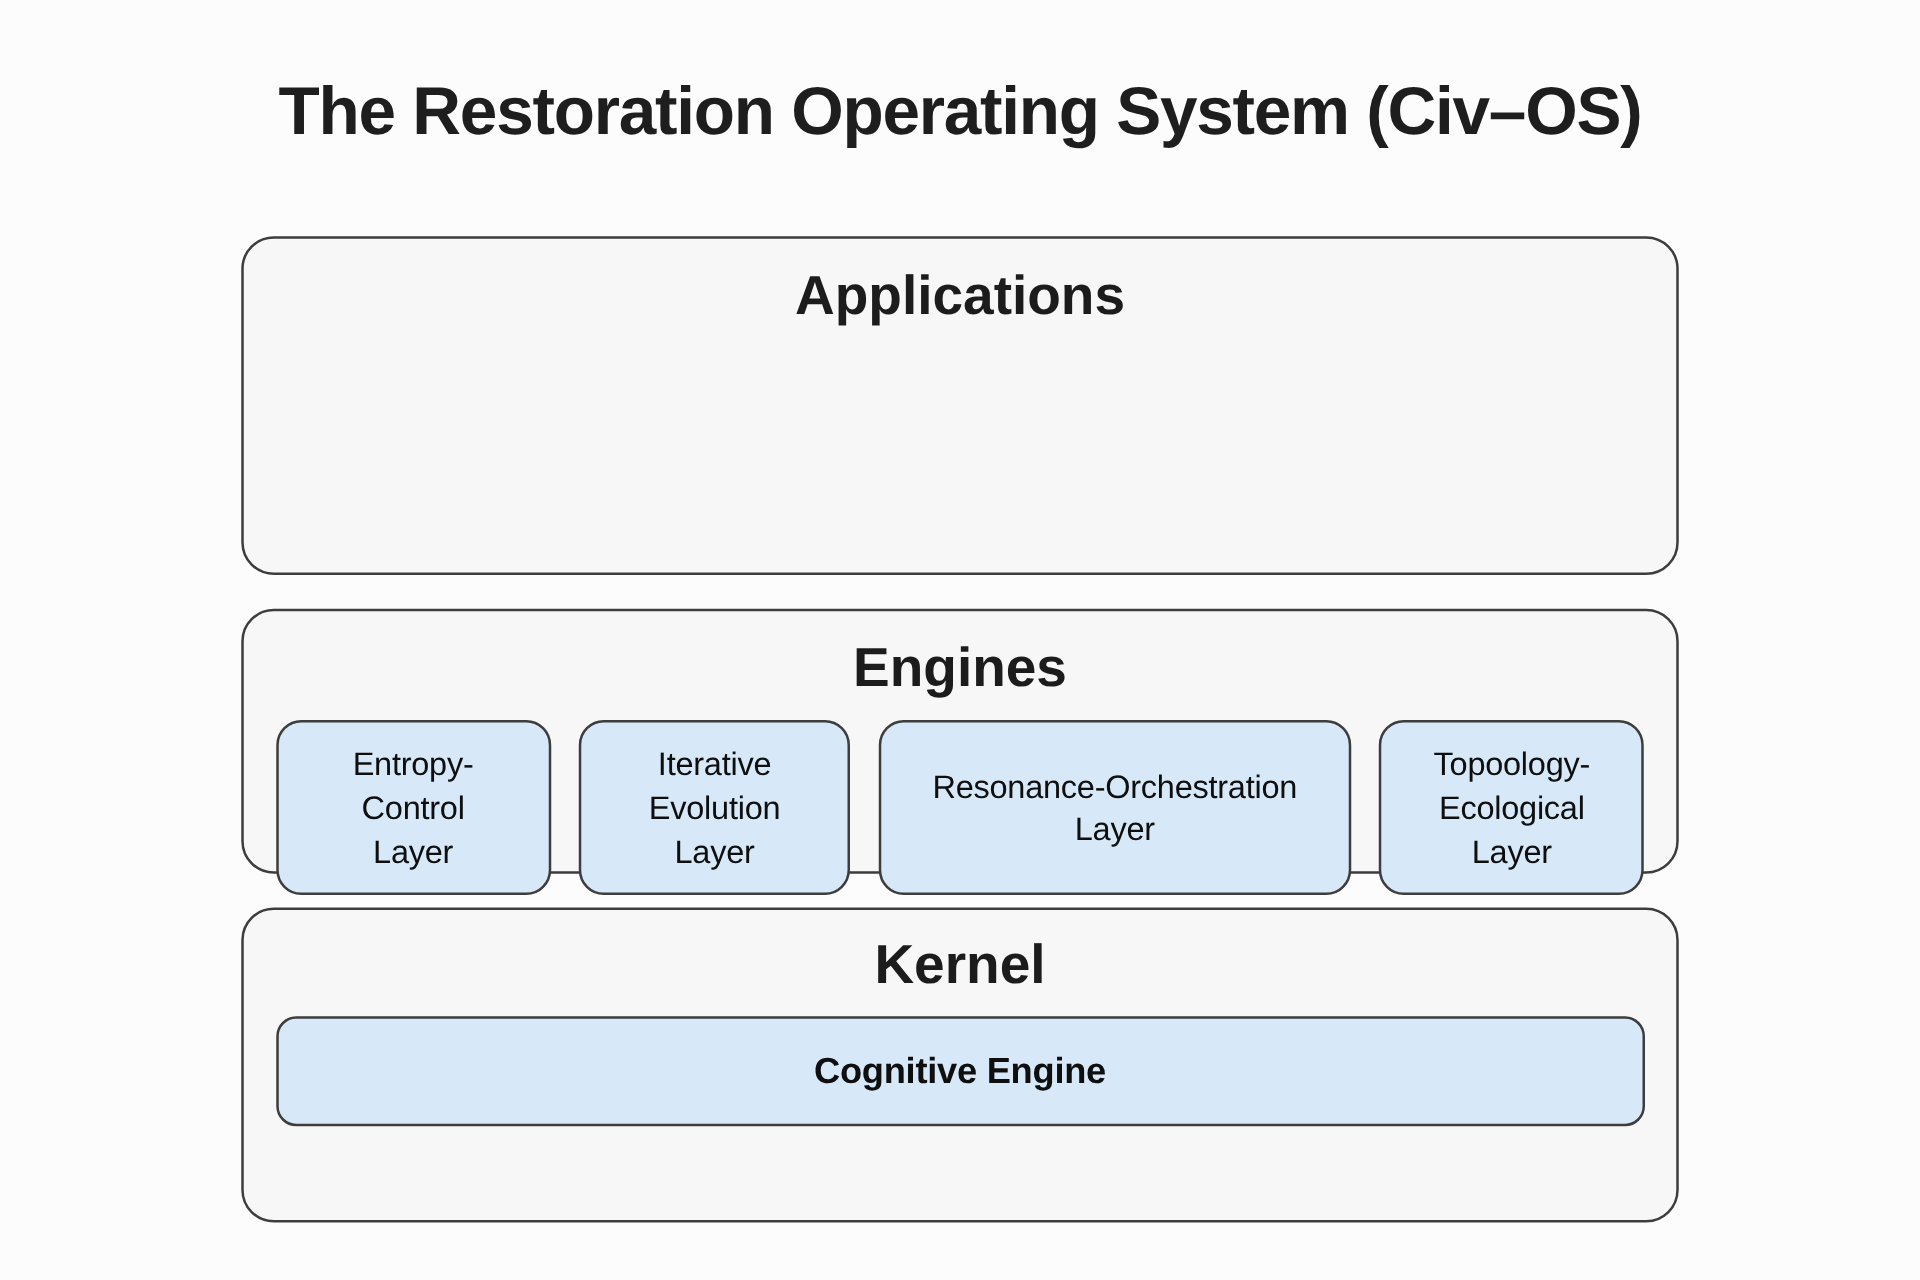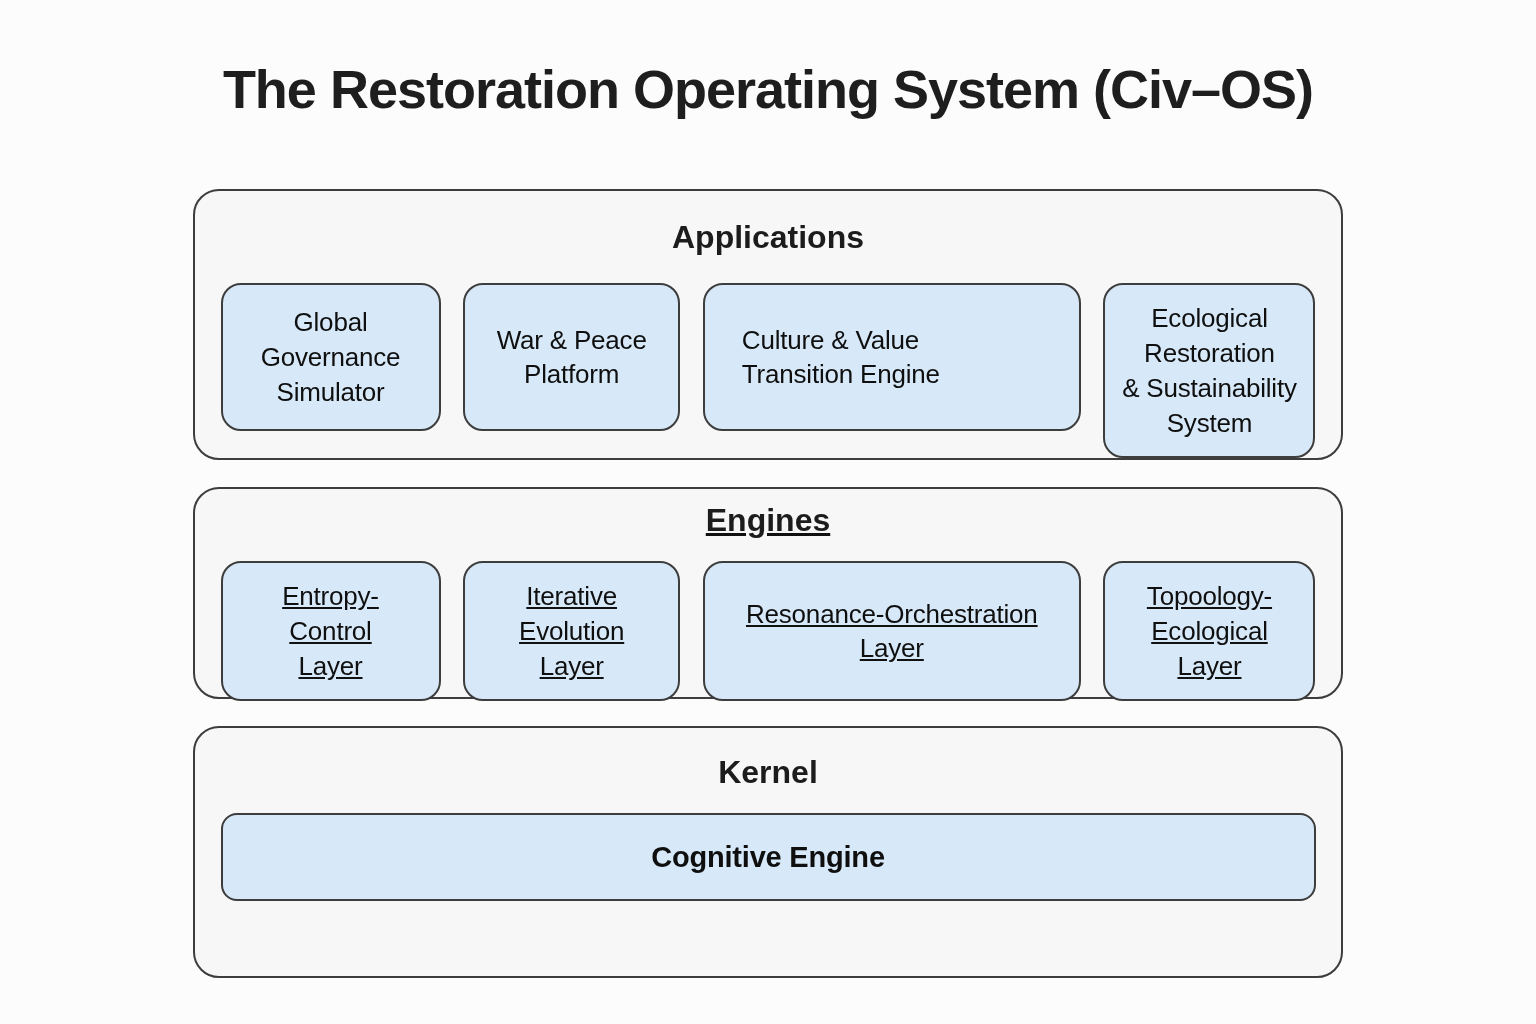--- a/index.html
+++ b/index.html
@@ -30,27 +30,27 @@
   .section {
     box-sizing: border-box;
     width: 1150px;
     background: #f7f7f7;
     border: 2.5px solid #3d3d3d;
     border-radius: 26px;
     margin-bottom: 27px;
   }
   .section-heading {
     text-align: center;
-    font-size: 32px;
+    font-size: 44px;
     line-height: 52px;
     font-weight: 600;
     color: #1c1c1c;
   }
   .sec-apps   { height: 271px; padding-top: 20px; }
-  .sec-eng    { height: 212px; padding-top: 5px; text-decoration: underline; }
+  .sec-eng    { height: 212px; padding-top: 20px; }
   .sec-kernel { height: 252px; padding-top: 18px; }
   .sec-apps .section-heading   { margin-bottom: 20px; }
   .sec-eng .section-heading    { margin-bottom: 15px; }
   .sec-kernel .section-heading { margin-bottom: 15px; }
   .row {
     width: 1095px;
     margin: 0 auto;
     display: flex;
     justify-content: space-between;
     align-items: flex-start;
@@ -95,33 +95,20 @@
 </style>
 </head>
 <body>
 
 <div class="page-title">The Restoration Operating System (Civ–OS)</div>
 
 <div class="stack">
 
   <div class="section sec-apps">
     <div class="section-heading">Applications</div>
-    <div class="row">
-      <div class="box">Global
-Governance
-Simulator</div>
-      <div class="box">War &amp; Peace
-Platform</div>
-      <div class="box">Culture &amp; Value
-Transition Engine</div>
-      <div class="box">Ecological
-Restoration
-&amp; Sustainability
-System</div>
-    </div>
   </div>
 
   <div class="section sec-eng">
     <div class="section-heading">Engines</div>
     <div class="row">
       <div class="box">Entropy-
 Control
 Layer</div>
       <div class="box">Iterative
 Evolution

